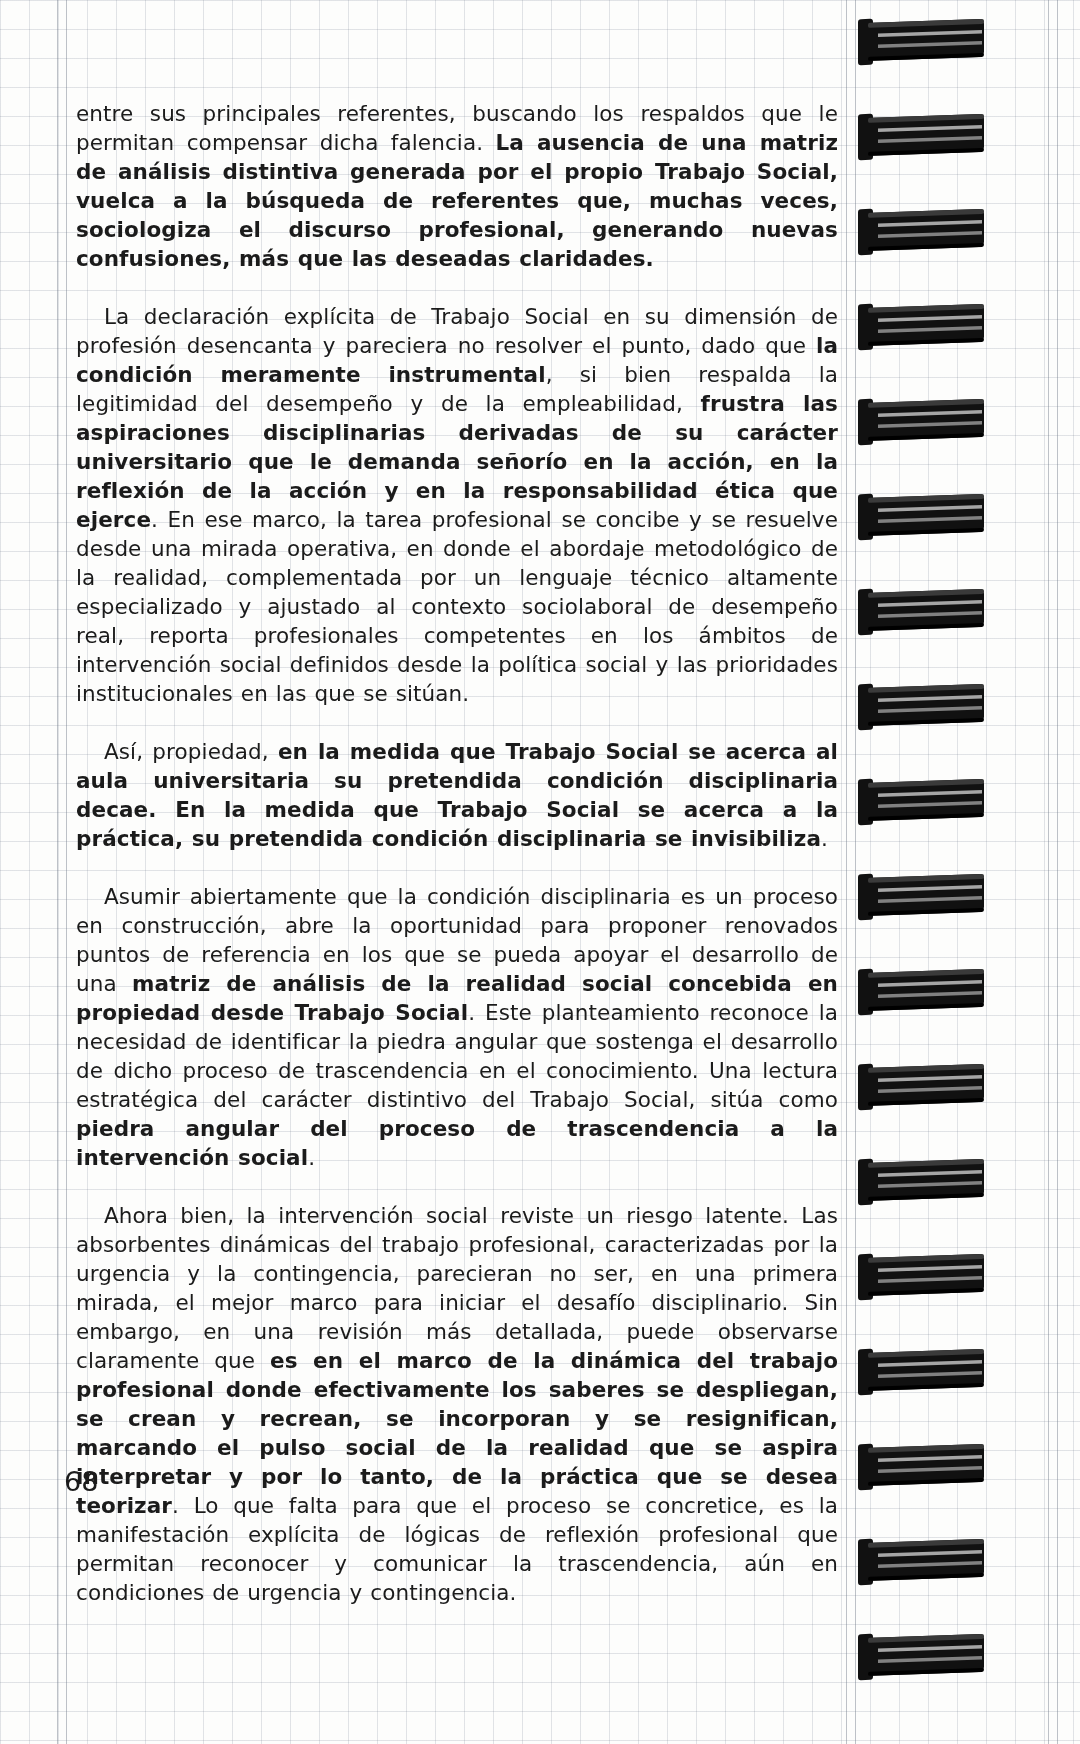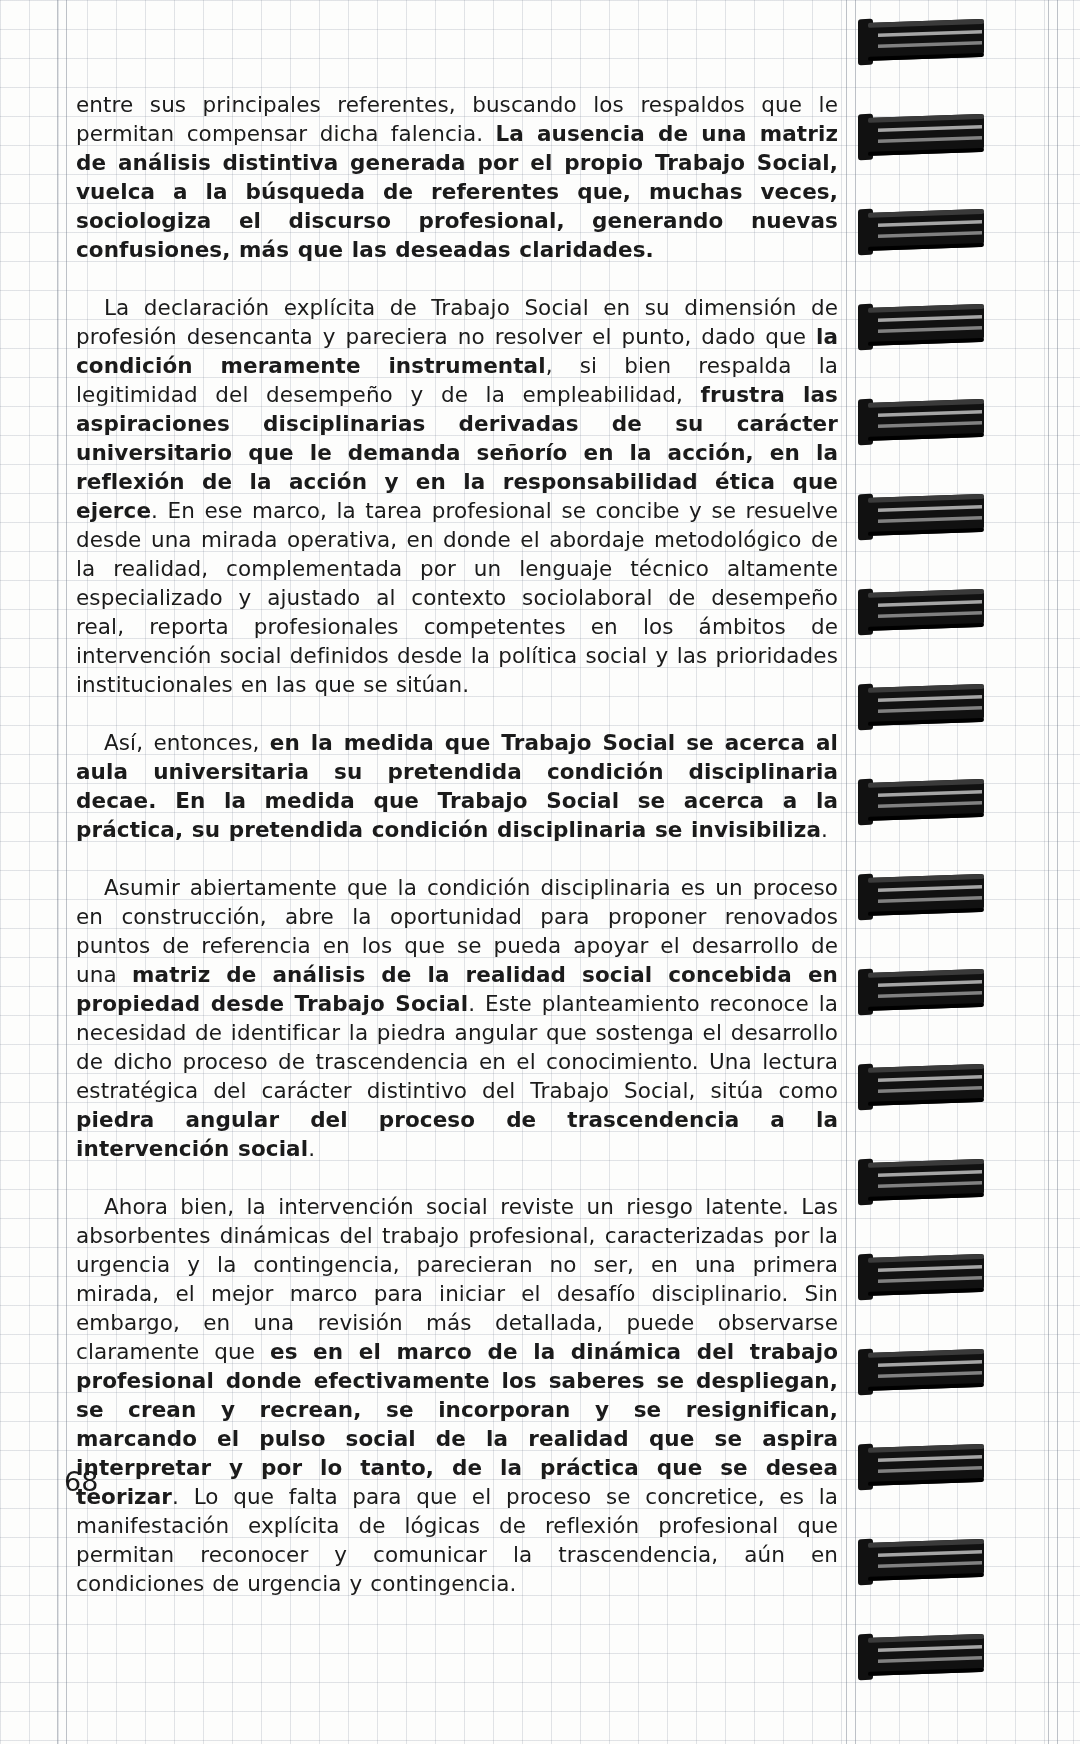--- a/index.html
+++ b/index.html
@@ -34,21 +34,21 @@
   .vline.l1 { left: 57px; }
   .vline.l2 { left: 66px; }
   .vline.r1 { left: 846px; }
   .vline.r2 { left: 855px; }
   .vline.e1 { left: 1048px; }
   .vline.e2 { left: 1057px; }
 
   .text-column {
     position: absolute;
     left: 76px;
-    top: 90px;
+    top: 99px;
     width: 762px;
     text-align: justify;
     font-size: 21.5px;
     line-height: 29px;
     letter-spacing: 0.1px;
     word-spacing: 1px;
   }
 
   .para { margin-bottom: 29px; }
   .para.indent { text-indent: 28px; margin-top: 7px; }
@@ -87,21 +87,21 @@
   <div class="vline l1"></div>
   <div class="vline l2"></div>
   <div class="vline r1"></div>
   <div class="vline r2"></div>
   <div class="vline e1"></div>
   <div class="vline e2"></div>
 
   <div class="text-column" id="text-column">
       <p class="para"><span>entre sus principales referentes, buscando los respaldos que le permitan compensar dicha falencia. </span><span class="bold">La ausencia de una matriz de análisis distintiva generada por el propio Trabajo Social, vuelca a la búsqueda de referentes que, muchas veces, sociologiza el discurso profesional, generando nuevas confusiones, más que las deseadas claridades.</span></p>
       <p class="para indent"><span>La declaración explícita de Trabajo Social en su dimensión de profesión desencanta y pareciera no resolver el punto, dado que </span><span class="bold">la condición meramente instrumental</span><span>, si bien respalda la legitimidad del desempeño y de la empleabilidad, </span><span class="bold">frustra las aspiraciones disciplinarias derivadas de su carácter universitario que le demanda señorío en la acción, en la reflexión de la acción y en la responsabilidad ética que ejerce</span><span>. En ese marco, la tarea profesional se concibe y se resuelve desde una mirada operativa, en donde el abordaje metodológico de la realidad, complementada por un lenguaje técnico altamente especializado y ajustado al contexto sociolaboral de desempeño real, reporta profesionales competentes en los ámbitos de intervención social definidos desde la política social y las prioridades institucionales en las que se sitúan.</span></p>
-      <p class="para indent"><span>Así, entonces, </span><span class="bold">en la medida que Trabajo Social se acerca al aula universitaria su pretendida condición disciplinaria decae. En la medida que Trabajo Social se acerca a la práctica, su pretendida condición disciplinaria se invisibiliza</span><span>.</span></p>
+      <p class="para indent"><span>Así, propiedad, </span><span class="bold">en la medida que Trabajo Social se acerca al aula universitaria su pretendida condición disciplinaria decae. En la medida que Trabajo Social se acerca a la práctica, su pretendida condición disciplinaria se invisibiliza</span><span>.</span></p>
       <p class="para indent"><span>Asumir abiertamente que la condición disciplinaria es un proceso en construcción, abre la oportunidad para proponer renovados puntos de referencia en los que se pueda apoyar el desarrollo de una </span><span class="bold">matriz de análisis de la realidad social concebida en propiedad desde Trabajo Social</span><span>. Este planteamiento reconoce la necesidad de identificar la piedra angular que sostenga el desarrollo de dicho proceso de trascendencia en el conocimiento. Una lectura estratégica del carácter distintivo del Trabajo Social, sitúa como </span><span class="bold">piedra angular del proceso de trascendencia a la intervención social</span><span>.</span></p>
       <p class="para indent"><span>Ahora bien, la intervención social reviste un riesgo latente. Las absorbentes dinámicas del trabajo profesional, caracterizadas por la urgencia y la contingencia, parecieran no ser, en una primera mirada, el mejor marco para iniciar el desafío disciplinario. Sin embargo, en una revisión más detallada, puede observarse claramente que </span><span class="bold">es en el marco de la dinámica del trabajo profesional donde efectivamente los saberes se despliegan, se crean y recrean, se incorporan y se resignifican, marcando el pulso social de la realidad que se aspira interpretar y por lo tanto, de la práctica que se desea teorizar</span><span>. Lo que falta para que el proceso se concretice, es la manifestación explícita de lógicas de reflexión profesional que permitan reconocer y comunicar la trascendencia, aún en condiciones de urgencia y contingencia.</span></p>
     </div>
 
   <div class="page-number">68</div>
 
   <div class="spiral" id="spiral">
       <div class="coil">
         <svg width="132" height="48" viewBox="0 0 132 48" xmlns="http://www.w3.org/2000/svg">
           <rect x="2" y="1" width="15" height="46" rx="3" fill="#111111"></rect>

